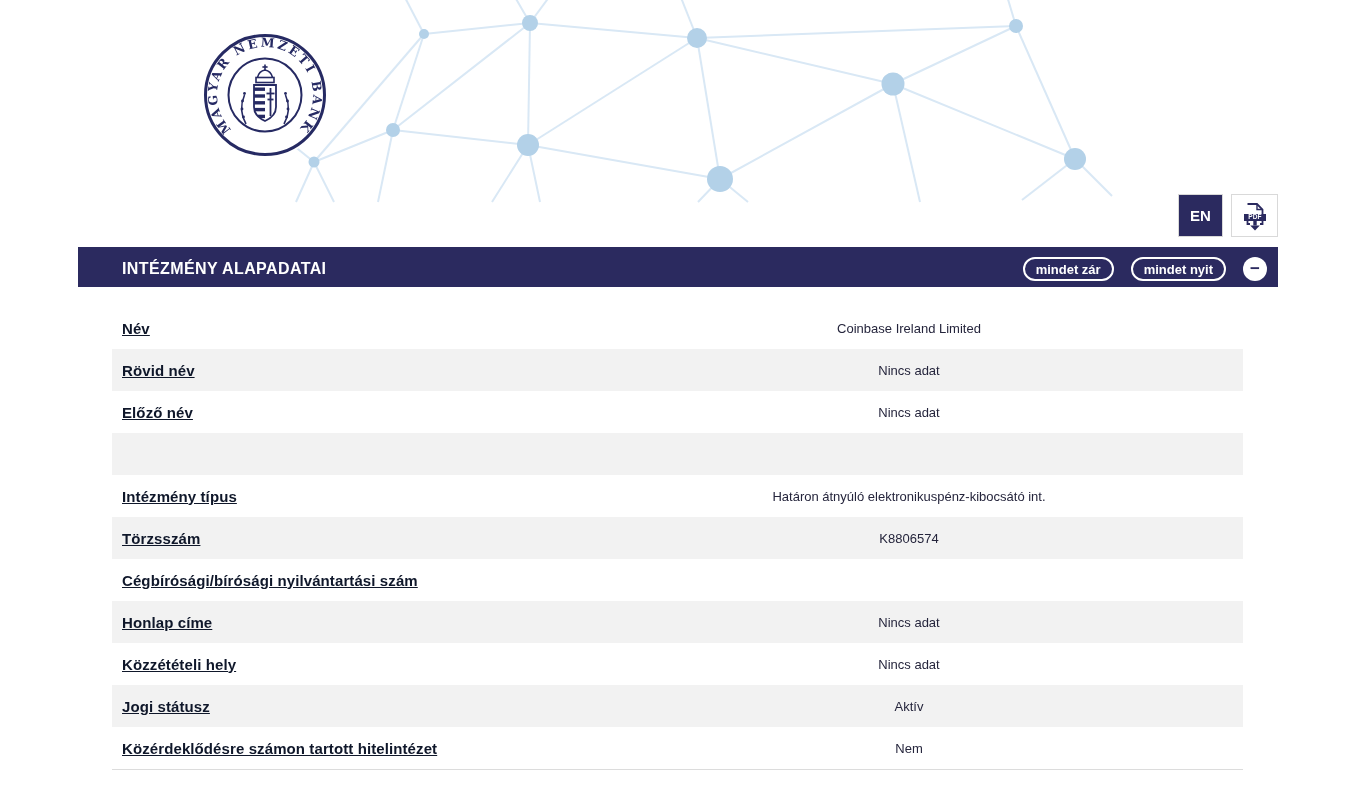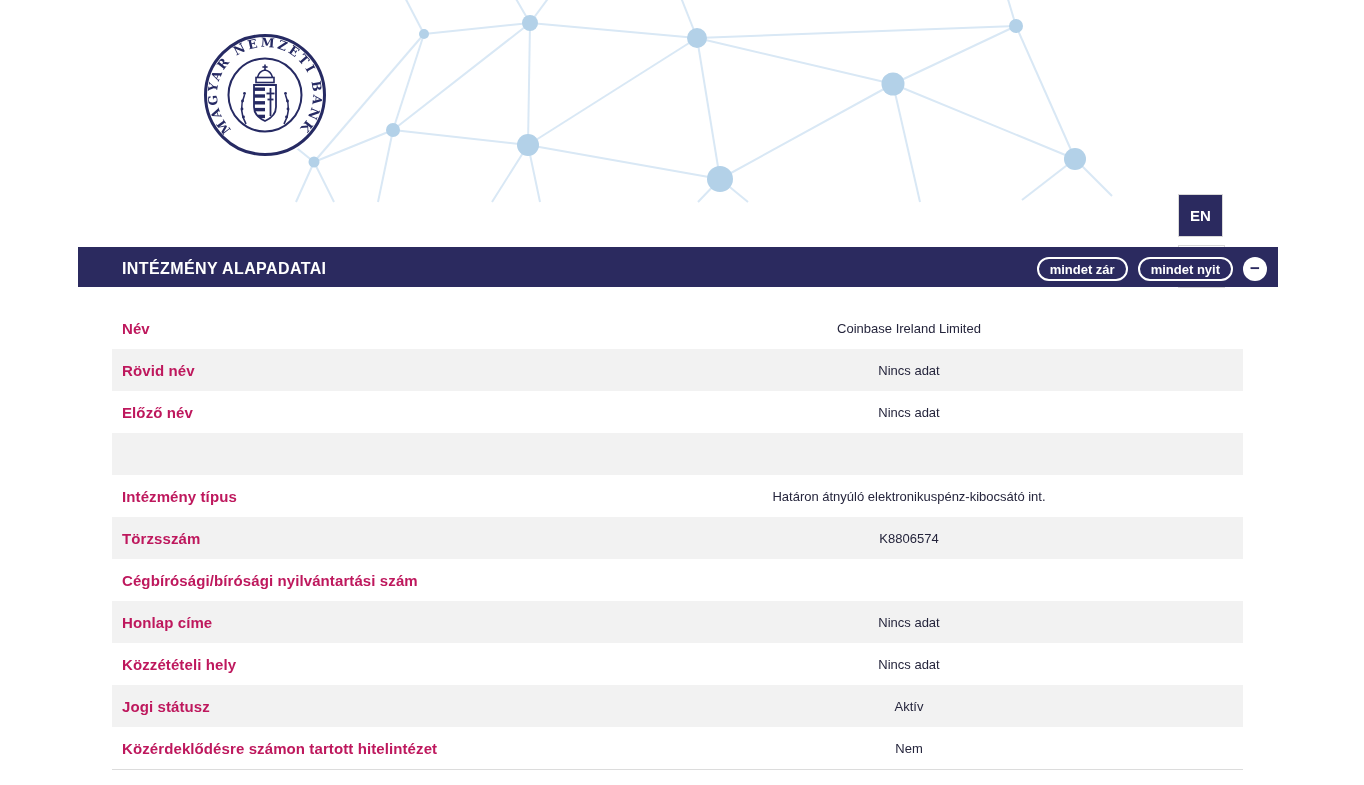--- a/index.html
+++ b/index.html
@@ -15,61 +15,61 @@
   .network { position: absolute; left: 0; top: 0; width: 1364px; height: 240px; }
   .network line { stroke: #d9e8f5; stroke-width: 2; }
   .network circle { fill: #b3d1e8; }
 
   
   .logo { position: absolute; left: 201px; top: 31px; width: 128px; height: 128px; cursor: pointer; }
   .seal-ink { stroke: #262a63; fill: none; }
   .seal-text { fill: #262a63; font-family: "DejaVu Serif", serif; font-weight: bold; font-size: 12.5px; letter-spacing: 2.4px; }
 
   
-  .top-actions { position: absolute; left: 1178px; top: 194px; display: flex; gap: 8px; flex-direction: column; }
+  .top-actions { position: absolute; left: 1178px; top: 194px; display: flex; gap: 8px; }
   .lang-btn {
     width: 45px; height: 43px; border: 1px solid #d9d9d9; background: #2b2a5f;
     color: #fff; font-family: "Liberation Sans", sans-serif; font-weight: bold; font-size: 15px;
     display: flex; align-items: center; justify-content: center; cursor: pointer;
   }
   .pdf-btn {
     width: 47px; height: 43px; border: 1px solid #d9d9d9; background: #fff;
     display: flex; align-items: center; justify-content: center; cursor: pointer;
   }
   .pdf-btn text { fill: #fff; font-family: "Liberation Sans", sans-serif; font-weight: bold; font-size: 6.5px; letter-spacing: 0.2px; }
 
   
   .section-bar {
     position: absolute; left: 78px; top: 247px; width: 1200px; height: 40px;
     background: #2b2a5f; display: flex; align-items: center;
     padding: 4px 11px 0 44px;
   }
   .section-title {
     color: #fff; font-size: 16px; font-weight: bold; letter-spacing: 0.4px;
   }
-  .bar-actions { margin-left: auto; display: flex; align-items: center; gap: 10px; }
+  .bar-actions { margin-left: auto; display: flex; align-items: center; gap: 17px; }
   .pill-btn {
     height: 24px; border: 2px solid #fff; border-radius: 13px; background: transparent;
     color: #fff; font-family: "Liberation Sans", sans-serif; font-weight: bold; font-size: 13px;
     padding: 0 11px; display: flex; align-items: center; cursor: pointer; white-space: nowrap;
   }
   .circle-btn {
     width: 24px; height: 24px; border-radius: 50%; background: #fff; border: none;
     color: #2b2a5f; font-size: 17px; font-weight: bold; line-height: 1;
     display: flex; align-items: center; justify-content: center; cursor: pointer; padding: 0 0 2px 0;
   }
 
   
   .data-table {
     position: absolute; left: 112px; top: 307px; width: 1131px;
     border-bottom: 1px solid #dcdcdc;
   }
   .data-row { height: 42px; display: flex; align-items: center; padding-left: 10px; background: #fff; }
   .data-row:nth-child(even) { background: #f2f2f2; }
-  .row-label { width: 453px; font-size: 15px; font-weight: bold; color: #be185d; letter-spacing: 0.1px; }
+  .row-label { width: 453px; font-size: 15px; font-weight: bold; color: #0f172a; letter-spacing: 0.1px; text-decoration: underline; }
   .row-value { flex: 1; font-size: 13px; color: #25253c; text-align: center; }
 </style>
 </head>
 <body>
 
 <div class="page">
 
   <svg class="network" viewBox="0 0 1364 240" aria-hidden="true">
     <g>
       <line x1="424" y1="34" x2="530" y2="23"></line>

